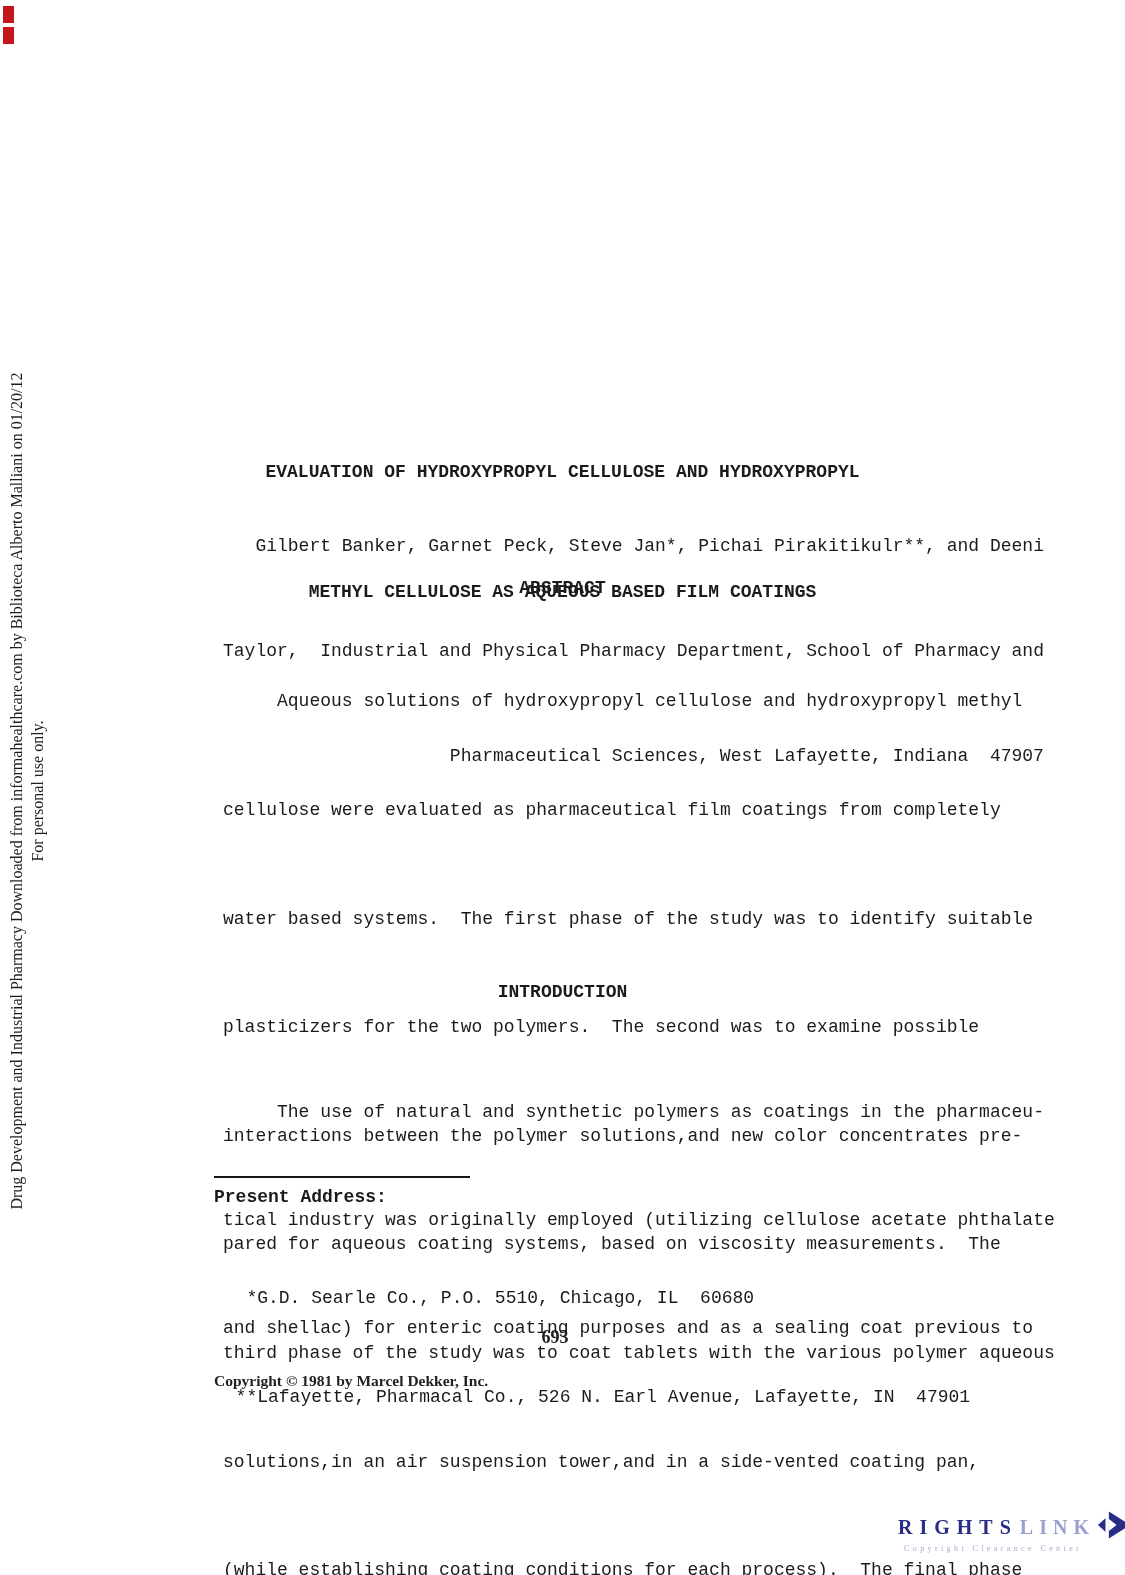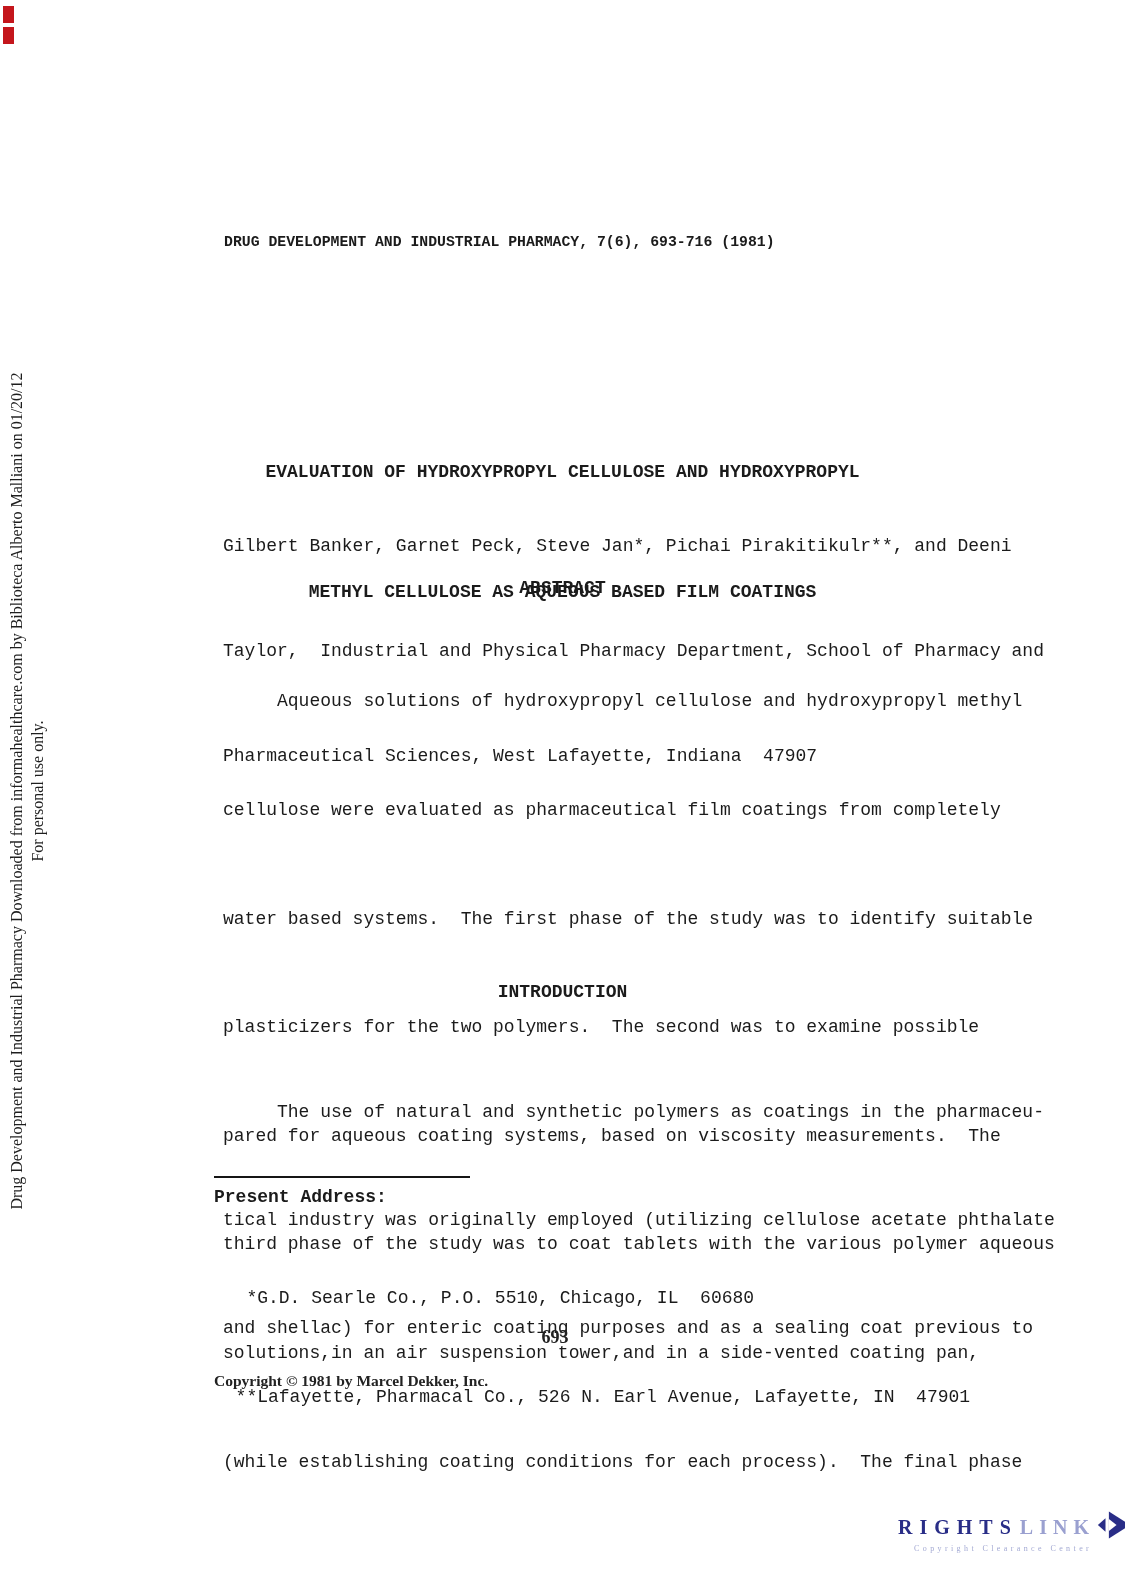--- a/index.html
+++ b/index.html
@@ -11,21 +11,21 @@
   .mono { white-space:pre; font-size:18px; letter-spacing:0; }
   .center { text-align:center; }
 
   
   .journal-header { top:234px; left:224px; font-size:14.8px; font-weight:bold; }
 
   
   .title-block { top:372px; left:215px; width:695px; line-height:40px; font-weight:bold; }
 
   
-  .authors-block { top:459px; left:223px; line-height:35px; }
+  .authors-block { top:459px; left:223px; line-height:35px;text-align:right; }
 
   
   .abstract-heading { top:578px; left:215px; width:695px; font-weight:bold; }
   .abstract-body { top:611px; left:223px; line-height:36.2px; }
 
   
   .intro-heading { top:982px; left:215px; width:695px; font-weight:bold; }
   .intro-body { top:1022px; left:223px; line-height:36px; }
 
   
@@ -53,50 +53,50 @@
   .red-mark.m1 { top:6px; }
   .red-mark.m2 { top:27px; }
 
   
   .rightslink { top:1510px; left:898px; width:215px; cursor:pointer;
                 font-family:Liberation Serif, serif; }
   .rl-row { display:flex; align-items:center; }
   .rl-primary { font-size:20px; font-weight:bold; letter-spacing:7px; color:#292d87; }
   .rl-secondary { font-size:20px; font-weight:bold; letter-spacing:6px; color:#9aa0d0; margin-left:2px; }
   .rl-arrow { margin-left:2px; flex:none; }
-  .rl-tagline { margin-top:0px; margin-left:16px; font-size:8px; letter-spacing:3.4px;
+  .rl-tagline { margin-top:0px; margin-left:6px; font-size:8px; letter-spacing:3.4px;
                 color:#a3a9d3; white-space:pre; }
 </style>
 </head>
 <body>
 
 <div class="page">
 
   <div class="abs red-mark m1"></div>
   <div class="abs red-mark m2"></div>
 
-  <div class="abs mono journal-header">DRUG DEVELOPMENT AND INDUSTRIAL PHARMACY, 7(6), 693-716 (1981)</div>
 
   <div class="abs mono center title-block">
     <div>EVALUATION OF HYDROXYPROPYL CELLULOSE AND HYDROXYPROPYL</div>
     <div>METHYL CELLULOSE AS AQUEOUS BASED FILM COATINGS</div>
   </div>
 
   <div class="abs mono authors-block">
     <div>Gilbert Banker, Garnet Peck, Steve Jan*, Pichai Pirakitikulr**, and Deeni</div>
     <div>Taylor,  Industrial and Physical Pharmacy Department, School of Pharmacy and</div>
     <div>Pharmaceutical Sciences, West Lafayette, Indiana  47907</div>
   </div>
 
   <div class="abs mono center abstract-heading">ABSTRACT</div>
   <div class="abs mono abstract-body">
     <div>     Aqueous solutions of hydroxypropyl cellulose and hydroxypropyl methyl</div>
     <div>cellulose were evaluated as pharmaceutical film coatings from completely</div>
     <div>water based systems.  The first phase of the study was to identify suitable</div>
     <div>plasticizers for the two polymers.  The second was to examine possible</div>
+    <div>interactions between the polymer solutions,and new color concentrates pre-</div>
     <div>pared for aqueous coating systems, based on viscosity measurements.  The</div>
     <div>third phase of the study was to coat tablets with the various polymer aqueous</div>
     <div>solutions,in an air suspension tower,and in a side-vented coating pan,</div>
     <div>(while establishing coating conditions for each process).  The final phase</div>
     
   </div>
 
   <div class="abs mono center intro-heading">INTRODUCTION</div>
   <div class="abs mono intro-body">
     <div>     The use of natural and synthetic polymers as coatings in the pharmaceu-</div>

